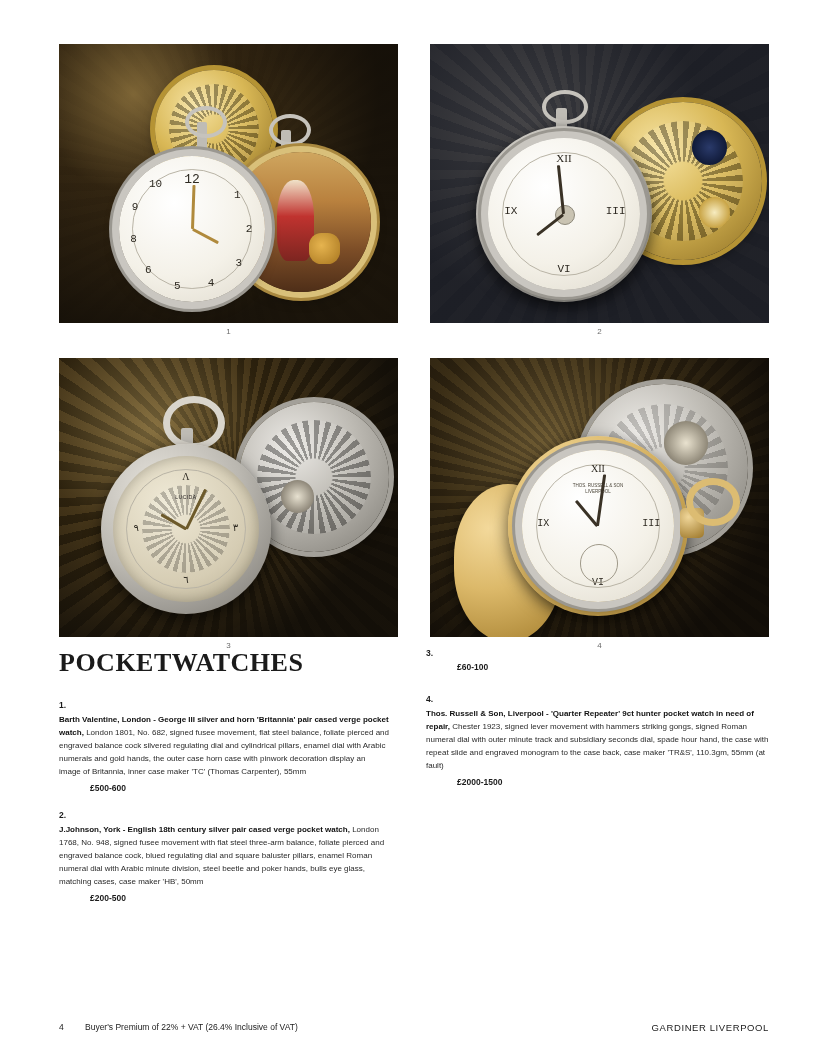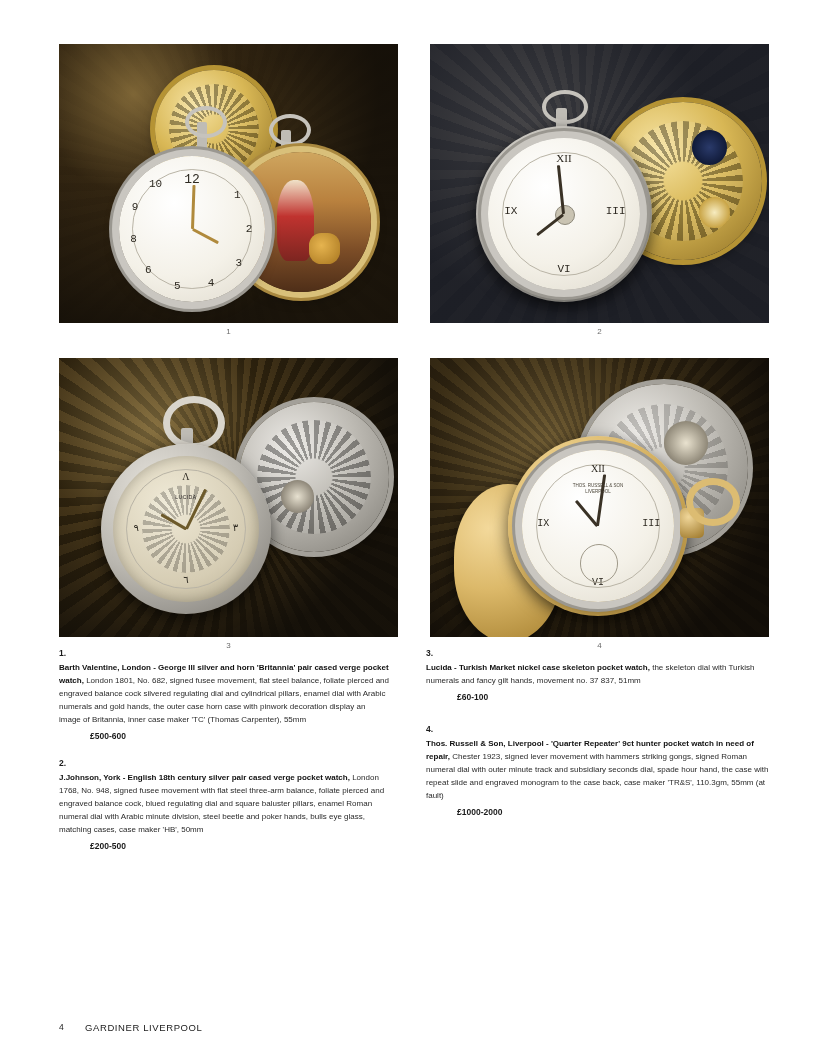--- a/index.html
+++ b/index.html
@@ -367,46 +367,47 @@
 
           <div class="stem" style="left:250px; top:150px; width:24px; height:30px; border-radius:5px; background:radial-gradient(circle at 35% 30%,#f0d699,#9c7628);"></div>
           <div class="bow" style="left:256px; top:120px; width:40px; height:34px; border-width:7px; border-color:#dcbc72;"></div>
         </div>
         <div class="caption-num">4</div>
       </div>
     </div>
   </div>
 
   <div class="col-left">
+    <h1 class="section-title">POCKETWATCHES</h1>
 
     <div class="lot">
       <div class="lot-num">1.</div>
       <div class="lot-body"><b>Barth Valentine, London - George III silver and horn 'Britannia' pair cased verge pocket watch,</b><span> London 1801, No. 682, signed fusee movement, flat steel balance, foliate pierced and engraved balance cock silvered regulating dial and cylindrical pillars, enamel dial with Arabic numerals and gold hands, the outer case horn case with pinwork decoration display an image of Britannia, inner case maker 'TC' (Thomas Carpenter), 55mm</span></div>
       <div class="lot-est">£500-600</div>
     </div>
 
     <div class="lot">
       <div class="lot-num">2.</div>
       <div class="lot-body"><b>J.Johnson, York - English 18th century silver pair cased verge pocket watch,</b><span> London 1768, No. 948, signed fusee movement with flat steel three-arm balance, foliate pierced and engraved balance cock, blued regulating dial and square baluster pillars, enamel Roman numeral dial with Arabic minute division, steel beetle and poker hands, bulls eye glass, matching cases, case maker 'HB', 50mm</span></div>
       <div class="lot-est">£200-500</div>
     </div>
   </div>
 
   <div class="col-right">
     <div class="lot">
       <div class="lot-num">3.</div>
-      <div class="lot-body"><b>Lucida - Turkish Market nickel case skeleton pocket watch,</b><span> the skeleton dial with Turkish numerals and fancy gilt hands, movement no. 37 837, 51mm</span></div>
       <div class="lot-est">£60-100</div>
     </div>
 
     <div class="lot" style="margin-top:22px;">
       <div class="lot-num">4.</div>
       <div class="lot-body"><b>Thos. Russell &amp; Son, Liverpool - 'Quarter Repeater' 9ct hunter pocket watch in need of repair,</b><span> Chester 1923, signed lever movement with hammers striking gongs, signed Roman numeral dial with outer minute track and subsidiary seconds dial, spade hour hand, the case with repeat slide and engraved monogram to the case back, case maker 'TR&amp;S', 110.3gm, 55mm (at fault)</span></div>
-      <div class="lot-est">£1000-2000</div>
+      <div class="lot-est">£2000-1500</div>
     </div>
   </div>
 
   <div class="footer">
     <div class="footer-pageno">4</div>
+    <div class="footer-premium">Buyer's Premium of 22% + VAT (26.4% Inclusive of VAT)</div>
     <div class="footer-brand">GARDINER LIVERPOOL</div>
   </div>
 
 </div>
 
 </body></html>

